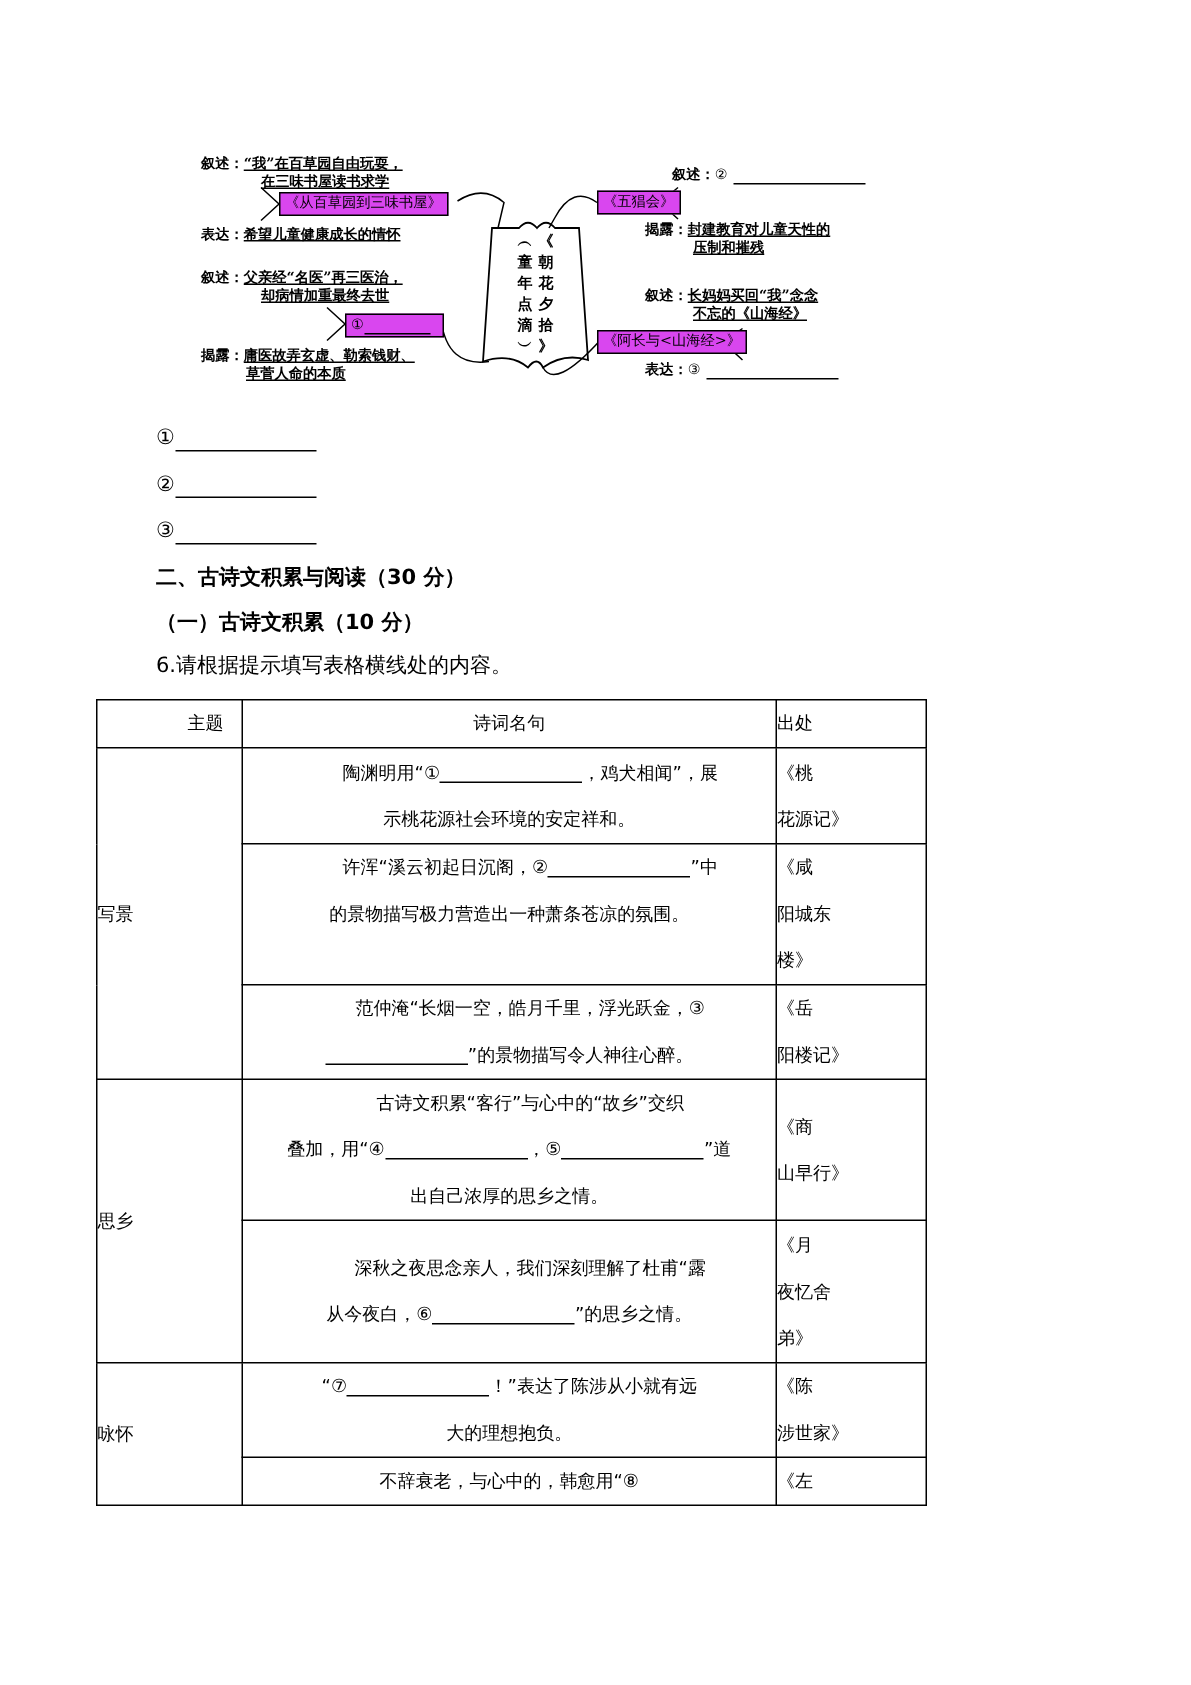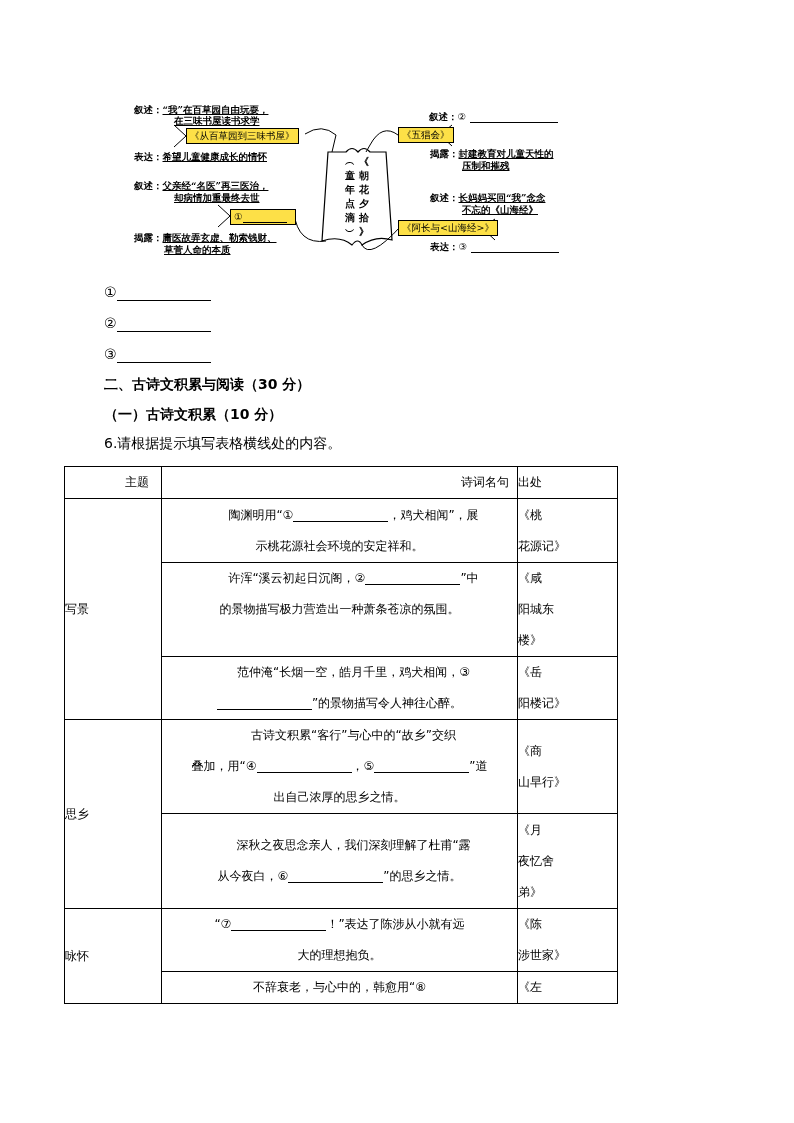--- a/index.html
+++ b/index.html
@@ -5,21 +5,21 @@
   html, body { margin: 0; padding: 0; background: #ffffff; }
   body { width: 794px; height: 1123px; position: relative; overflow: hidden;
          font-family: "DejaVu Sans", "Liberation Sans", sans-serif; color: #000; }
 
   
   .mindmap { position: absolute; left: 100px; top: 95px; width: 480px; height: 175px; }
   .mm-text { position: absolute; font-family: "DejaVu Serif", "Liberation Serif", serif;
              font-size: 9.5px; line-height: 12px; white-space: nowrap; }
   .mm-label { font-weight: bold; }
   .mm-ul { text-decoration: underline; font-weight: bold; }
-  .mm-box { position: absolute; border: 1px solid #000; background: #fde047;
+  .mm-box { position: absolute; border: 1px solid #000; background: #d946ef;
             font-family: "DejaVu Serif", "Liberation Serif", serif;
             font-size: 9.5px; line-height: 12px; padding: 1px 3px; white-space: nowrap; }
   .mm-blank { display: inline-block; border-bottom: 1px solid #000; height: 10px; vertical-align: bottom; }
   .mm-svg { position: absolute; left: 0; top: 0; }
   .book-text { position: absolute; font-family: "DejaVu Serif", "Liberation Serif", serif;
                font-size: 10px; line-height: 14px; width: 12px; text-align: center; font-weight: bold; }
 
   
   .ans-line { position: absolute; left: 104px; font-size: 14px; line-height: 18px; }
   .ans-line .blank { display: inline-block; width: 94px; border-bottom: 1px solid #000; height: 14px; vertical-align: bottom; }
@@ -29,21 +29,21 @@
 
   
   table.poem { position: absolute; left: 64px; top: 466px; width: 554px; border-collapse: collapse;
                font-size: 12px; table-layout: fixed; }
   table.poem td { border: 1px solid #000; vertical-align: middle; padding: 0; }
   td.theme { width: 84px; text-align: left; padding-right: 12px !important; }
   td.source { width: 89px; text-align: left; padding-right: 10px !important; line-height: 31px; }
   td.content { text-align: center; line-height: 31px; padding: 0 8px !important; }
   .hd td { height: 31px; }
   .hd td.theme { text-align: right; }
-  .hd td.content { text-align: right; }
+  .hd td.content { text-align: center; }
   .blank-u { display: inline-block; width: 95px; border-bottom: 1px solid #000; height: 14px; vertical-align: baseline; margin-bottom: -3px; }
   .indent { padding-left: 28px; }
 </style>
 </head>
 <body>
 
 <div class="mindmap">
   <svg class="mm-svg" width="480" height="175">
 
     <path d="M228,57 L246,57 Q252,50 258,57 Q264,50 270,57 L286,57 L292,145 Q276,140 262,150 Q258,142 252,150 Q240,140 222,146 Z" fill="#fff" stroke="#000" stroke-width="1.2"></path>
@@ -77,21 +77,21 @@
     <div>朝</div>
     <div>花</div>
     <div>夕</div>
     <div>拾</div>
     <div>》</div>
   </div>
 
   <div class="mm-text" style="left:34px; top:9px;">
     <span class="mm-label">叙述：</span><span class="mm-ul">“我”在百草园自由玩耍，</span>
   </div>
-  <div class="mm-text" style="left:74px; top:21px;font-family:Liberation Mono, monospace;">
+  <div class="mm-text" style="left:74px; top:21px;">
     <span class="mm-ul">在三味书屋读书求学</span>
   </div>
   <div class="mm-box" style="left:86px; top:33px;">《从百草园到三味书屋》</div>
   <div class="mm-text" style="left:34px; top:56px;">
     <span class="mm-label">表达：</span><span class="mm-ul">希望儿童健康成长的情怀</span>
   </div>
 
   <div class="mm-text" style="left:34px; top:85px;">
     <span class="mm-label">叙述：</span><span class="mm-ul">父亲经“名医”再三医治，</span>
   </div>
@@ -101,21 +101,21 @@
   <div class="mm-box" style="left:130px; top:114px; width:58px;">
     <span>①</span><span class="mm-blank" style="width:44px;"></span>
   </div>
   <div class="mm-text" style="left:34px; top:137px;">
     <span class="mm-label">揭露：</span><span class="mm-ul">庸医故弄玄虚、勒索钱财、</span>
   </div>
   <div class="mm-text" style="left:64px; top:149px;">
     <span class="mm-ul">草菅人命的本质</span>
   </div>
 
-  <div class="mm-text" style="left:329px; top:16px;">
+  <div class="mm-text" style="left:348px; top:16px;">
     <span class="mm-label">叙述：</span><span>②</span><span class="mm-blank" style="width:88px; margin-left:4px;"></span>
   </div>
   <div class="mm-box" style="left:298px; top:32px;">《五猖会》</div>
   <div class="mm-text" style="left:330px; top:53px;">
     <span class="mm-label">揭露：</span><span class="mm-ul">封建教育对儿童天性的</span>
   </div>
   <div class="mm-text" style="left:362px; top:65px;">
     <span class="mm-ul">压制和摧残</span>
   </div>
 
@@ -171,21 +171,21 @@
       <div style="height:31px;"></div>
     </td>
     <td class="source">
       <div>《咸</div>
       <div>阳城东</div>
       <div>楼》</div>
     </td>
   </tr>
   <tr style="height:63px;">
     <td class="content">
-      <div class="indent">范仲淹“长烟一空，皓月千里，鸡犬相闻，③</div>
+      <div class="indent">范仲淹“长烟一空，皓月千里，浮光跃金，③</div>
       <div><span class="blank-u"></span><span>”的景物描写令人神往心醉。</span></div>
     </td>
     <td class="source">
       <div>《岳</div>
       <div>阳楼记》</div>
     </td>
   </tr>
 
   <tr style="height:94px;">
     <td class="theme" rowspan="2">思乡</td>

